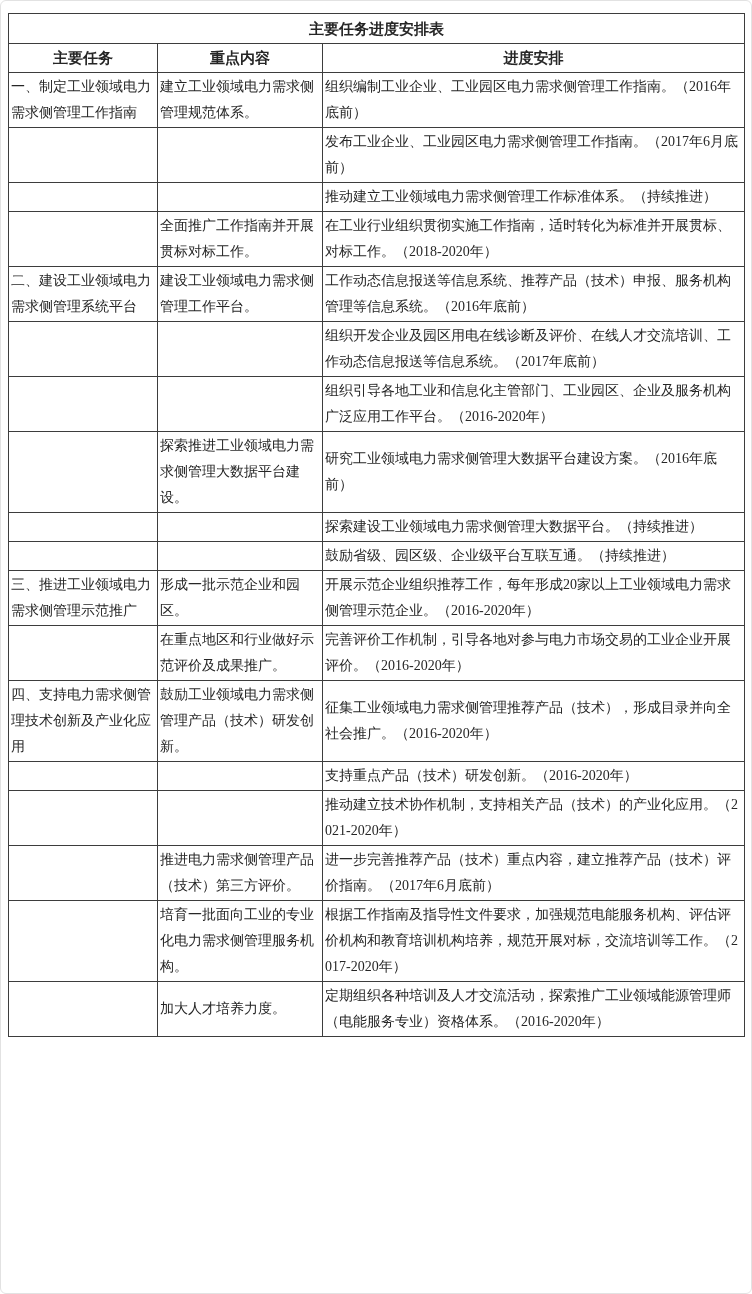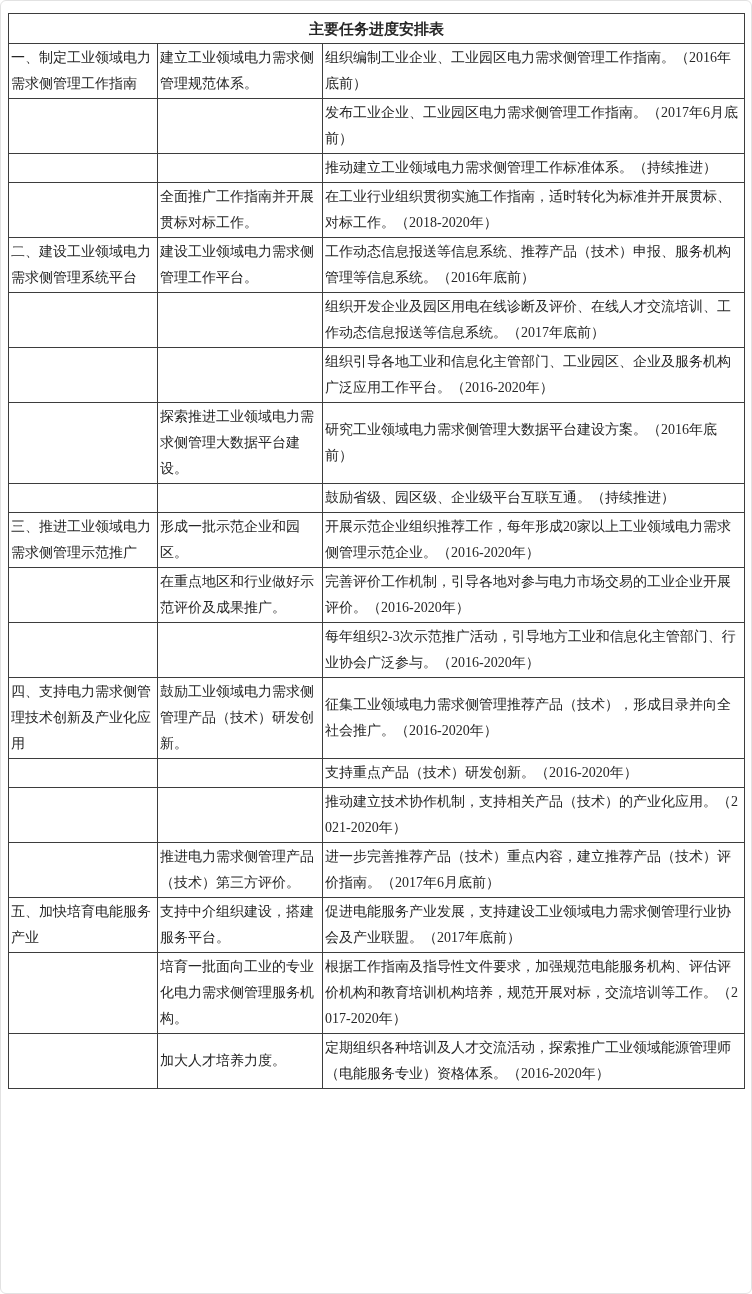--- a/index.html
+++ b/index.html
@@ -58,20 +58,25 @@
   <table class="schedule">
     <colgroup>
       <col class="c1">
       <col class="c2">
       <col class="c3">
     </colgroup>
     <thead>
       <tr>
         <th colspan="3" class="title-cell">主要任务进度安排表</th>
       </tr>
+      <tr>
+        <th>主要任务</th>
+        <th>重点内容</th>
+        <th>进度安排</th>
+      </tr>
     </thead>
     <tbody id="table-body">
         <tr>
           <td>一、制定工业领域电力需求侧管理工作指南</td>
           <td>建立工业领域电力需求侧管理规范体系。</td>
           <td>组织编制工业企业、工业园区电力需求侧管理工作指南。（2016年底前）</td>
         </tr>
         <tr>
           <td></td>
           <td></td>
@@ -103,36 +108,36 @@
           <td>组织引导各地工业和信息化主管部门、工业园区、企业及服务机构广泛应用工作平台。（2016-2020年）</td>
         </tr>
         <tr>
           <td></td>
           <td>探索推进工业领域电力需求侧管理大数据平台建设。</td>
           <td>研究工业领域电力需求侧管理大数据平台建设方案。（2016年底前）</td>
         </tr>
         <tr>
           <td></td>
           <td></td>
+          <td>探索建设工业领域电力需求侧管理大数据平台。（持续推进）</td>
+        </tr>
+        <tr>
+          <td></td>
+          <td></td>
           <td>鼓励省级、园区级、企业级平台互联互通。（持续推进）</td>
         </tr>
         <tr>
           <td>三、推进工业领域电力需求侧管理示范推广</td>
           <td>形成一批示范企业和园区。</td>
           <td>开展示范企业组织推荐工作，每年形成20家以上工业领域电力需求侧管理示范企业。（2016-2020年）</td>
         </tr>
         <tr>
           <td></td>
           <td>在重点地区和行业做好示范评价及成果推广。</td>
           <td>完善评价工作机制，引导各地对参与电力市场交易的工业企业开展评价。（2016-2020年）</td>
-        </tr>
-        <tr>
-          <td></td>
-          <td></td>
-          <td>每年组织2-3次示范推广活动，引导地方工业和信息化主管部门、行业协会广泛参与。（2016-2020年）</td>
         </tr>
         <tr>
           <td>四、支持电力需求侧管理技术创新及产业化应用</td>
           <td>鼓励工业领域电力需求侧管理产品（技术）研发创新。</td>
           <td>征集工业领域电力需求侧管理推荐产品（技术），形成目录并向全社会推广。（2016-2020年）</td>
         </tr>
         <tr>
           <td></td>
           <td></td>
           <td>支持重点产品（技术）研发创新。（2016-2020年）</td>
@@ -141,25 +146,20 @@
           <td></td>
           <td></td>
           <td>推动建立技术协作机制，支持相关产品（技术）的产业化应用。（2021-2020年）</td>
         </tr>
         <tr>
           <td></td>
           <td>推进电力需求侧管理产品（技术）第三方评价。</td>
           <td>进一步完善推荐产品（技术）重点内容，建立推荐产品（技术）评价指南。（2017年6月底前）</td>
         </tr>
         <tr>
-          <td>五、加快培育电能服务产业</td>
-          <td>支持中介组织建设，搭建服务平台。</td>
-          <td>促进电能服务产业发展，支持建设工业领域电力需求侧管理行业协会及产业联盟。（2017年底前）</td>
-        </tr>
-        <tr>
           <td></td>
           <td>培育一批面向工业的专业化电力需求侧管理服务机构。</td>
           <td>根据工作指南及指导性文件要求，加强规范电能服务机构、评估评价机构和教育培训机构培养，规范开展对标，交流培训等工作。（2017-2020年）</td>
         </tr>
         <tr>
           <td></td>
           <td>加大人才培养力度。</td>
           <td>定期组织各种培训及人才交流活动，探索推广工业领域能源管理师（电能服务专业）资格体系。（2016-2020年）</td>
         </tr>
       </tbody>

